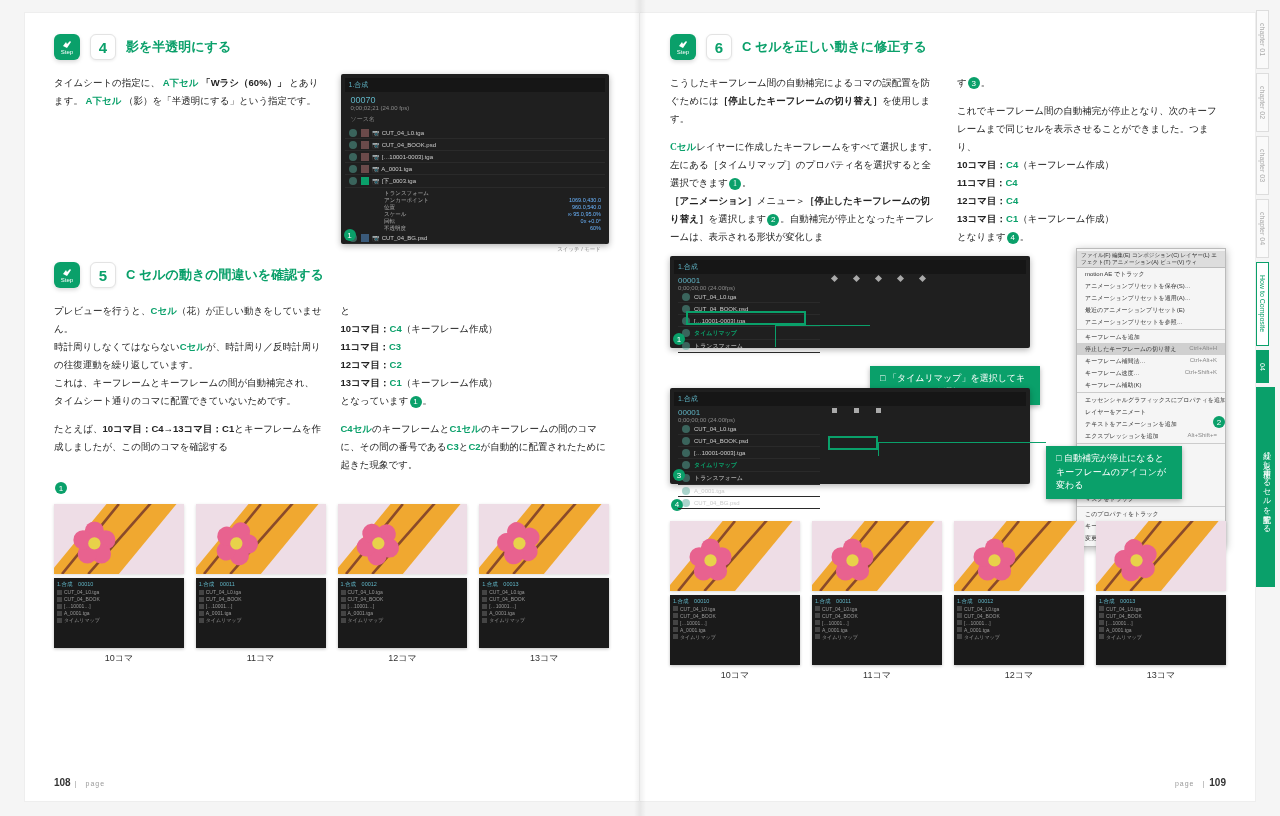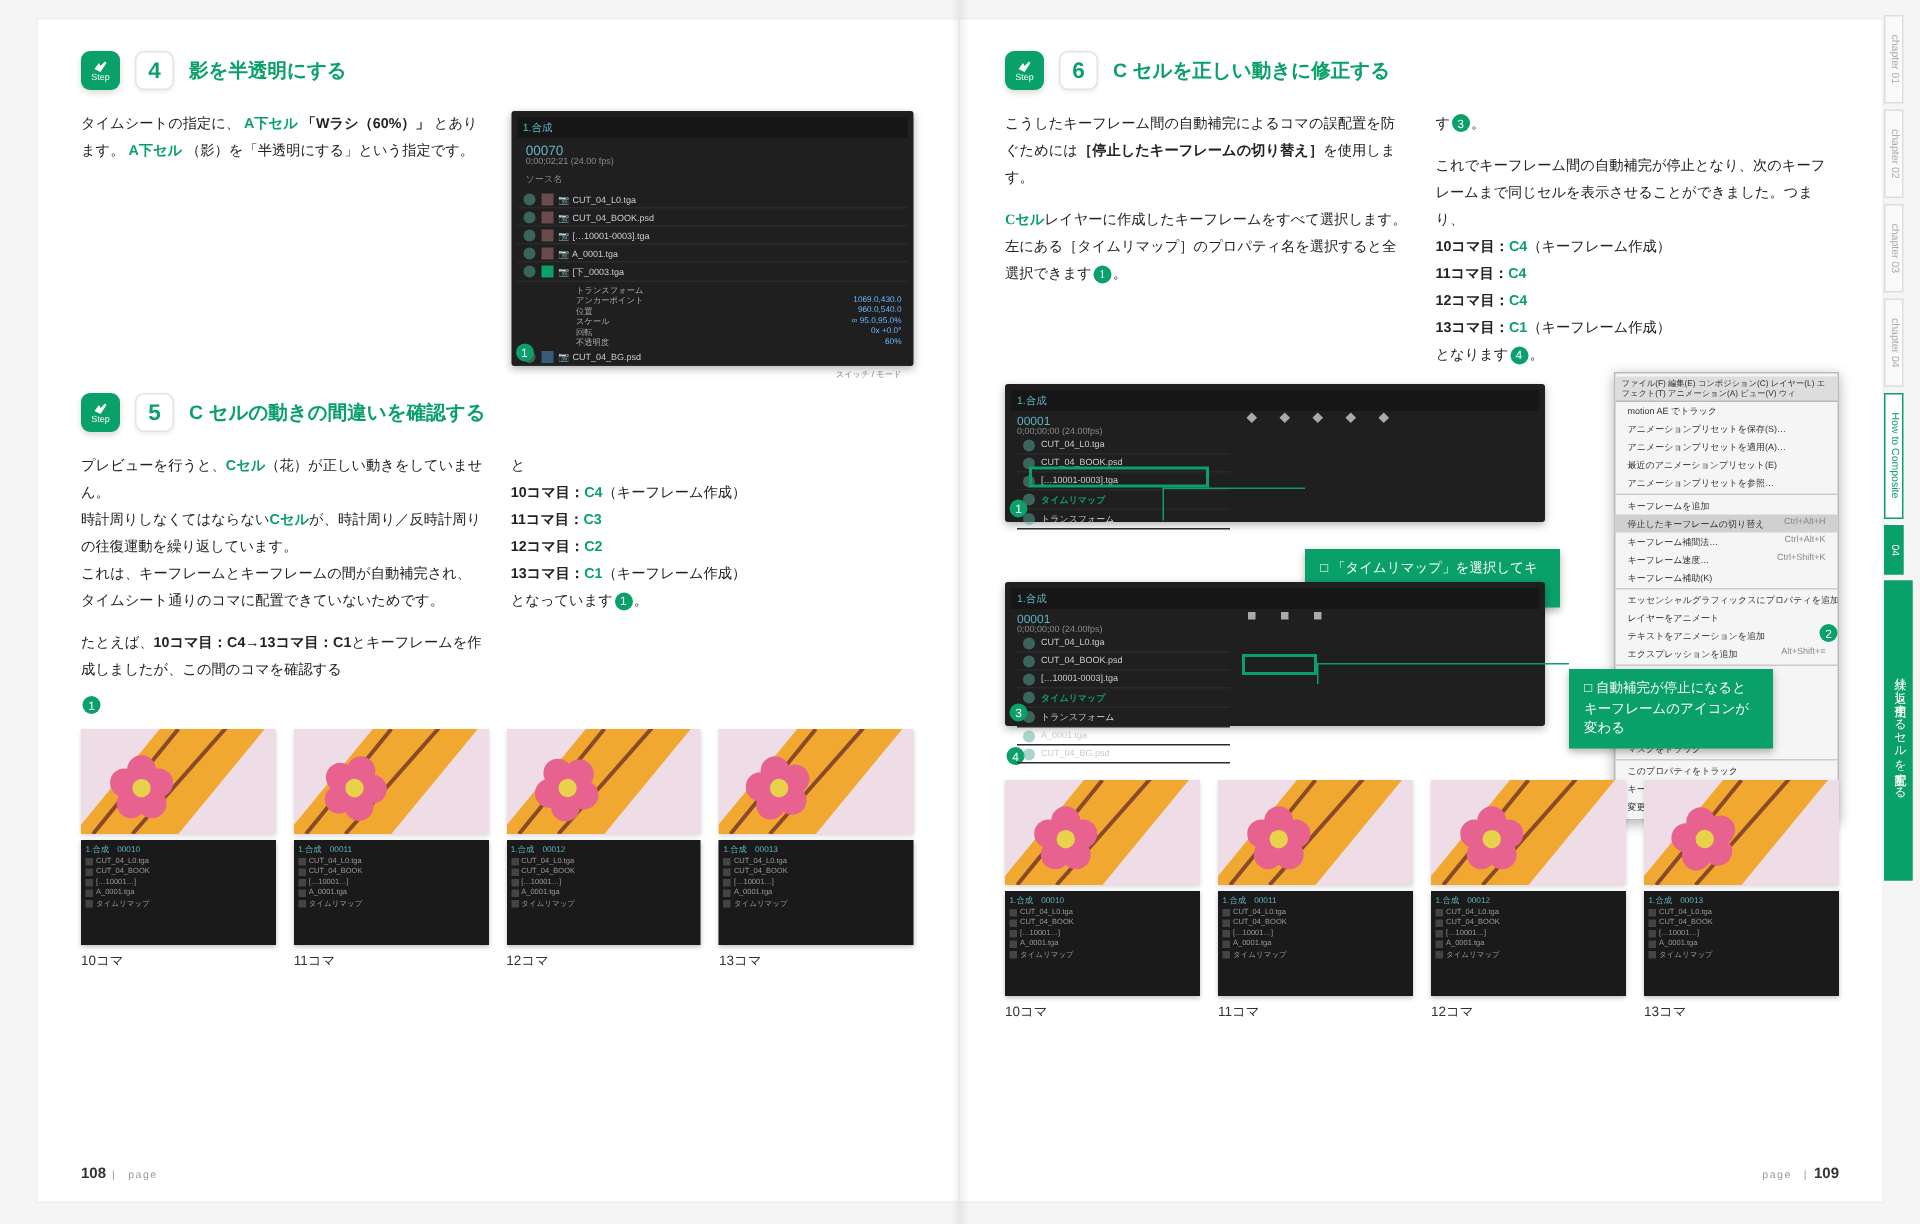--- a/index.html
+++ b/index.html
@@ -110,21 +110,21 @@
   }
   .flower-box svg { position: absolute; inset: 0; width: 100%; height: 100%; }
   .thumb-ae {
     height: 70px; background: #1a1a1a; font-size: 5px; color: #999;
     padding: 3px; display: flex; flex-direction: column; gap: 1px;
     box-shadow: 0 1px 3px rgba(0,0,0,0.25);
   }
   .thumb-ae .th-head { color: #5fb3c4; font-size: 5.5px; }
   .thumb-ae .th-row { display: flex; gap: 2px; align-items: center; }
   .thumb-ae .sq { width: 5px; height: 5px; background: #444; }
-  .thumb-label { font-size: 9px; color: #333; }
+  .thumb-label { font-size: 9px; color: #333; text-align: center; }
 
   
   .callout {
     background: #0aa06a; color: #fff; padding: 6px 10px;
     font-size: 9px; line-height: 1.5; box-shadow: 0 2px 5px rgba(0,0,0,0.3);
     position: absolute;
   }
   .callout::before { content: "□ "; }
   .callout-line { position: absolute; border: 1px solid #0aa06a; pointer-events: none; }
 
@@ -288,20 +288,23 @@
       </div>
       <div class="col">
         <p>と</p>
         <div id="s5items">
             <p><b>10コマ目：</b><span class="txt-green">C4</span>（キーフレーム作成）</p>
             <p><b>11コマ目：</b><span class="txt-green">C3</span></p>
             <p><b>12コマ目：</b><span class="txt-green">C2</span></p>
             <p><b>13コマ目：</b><span class="txt-green">C1</span>（キーフレーム作成）</p>
           </div>
         <p><span>となっています</span><span class="marker-num">1</span>。</p>
+        <p style="margin-top:10px;">
+          <span class="txt-green">C4セル</span><span>のキーフレームと</span><span class="txt-green">C1セル</span><span>のキーフレームの間のコマに、その間の番号である</span><span class="txt-green">C3</span><span>と</span><span class="txt-green">C2</span><span>が自動的に配置されたために起きた現象です。</span>
+        </p>
       </div>
     </div>
 
     <div><span class="marker-num" style="margin-top:8px;">1</span></div>
     <div class="thumb-row" id="lthumbs">
         <div class="thumb">
           <div class="flower-box">
             <svg viewBox="0 0 140 80">
     <rect width="140" height="80" fill="#eedde6"></rect>
     <path d="M-10 80 L60 -5 L140 -5 L70 80 Z" fill="#f0a830"></path>
@@ -485,20 +488,21 @@
         <span>Step</span>
       </div>
       <div class="step-num">6</div>
       <div class="step-title">C セルを正しい動きに修正する</div>
     </div>
 
     <div class="cols body-text">
       <div class="col">
         <p><span>こうしたキーフレーム間の自動補完によるコマの誤配置を防ぐためには</span><b>［停止したキーフレームの切り替え］</b><span>を使用します。</span></p>
         <p style="margin-top:10px;font-family:Liberation Serif, serif;"><span class="txt-green">Cセル</span><span>レイヤーに作成したキーフレームをすべて選択します。左にある［タイムリマップ］のプロパティ名を選択すると全選択できます</span><span class="marker-num">1</span>。</p>
+        <p><b>［アニメーション］</b><span>メニュー＞</span><b>［停止したキーフレームの切り替え］</b><span>を選択します</span><span class="marker-num">2</span><span>。自動補完が停止となったキーフレームは、表示される形状が変化しま</span></p>
       </div>
       <div class="col">
         <p><span>す</span><span class="marker-num">3</span>。</p>
         <p style="margin-top:10px;">これでキーフレーム間の自動補完が停止となり、次のキーフレームまで同じセルを表示させることができました。つまり、</p>
         <div id="s6items">
             <p><b>10コマ目：</b><span class="txt-green">C4</span>（キーフレーム作成）</p>
             <p><b>11コマ目：</b><span class="txt-green">C4</span></p>
             <p><b>12コマ目：</b><span class="txt-green">C4</span></p>
             <p><b>13コマ目：</b><span class="txt-green">C1</span>（キーフレーム作成）</p>
           </div>

